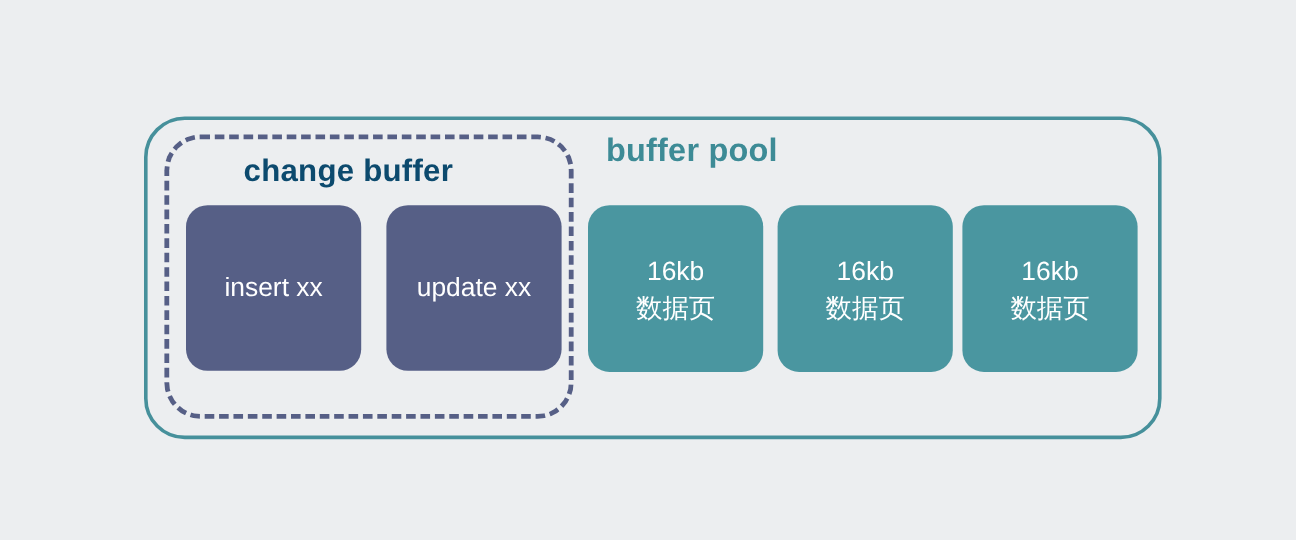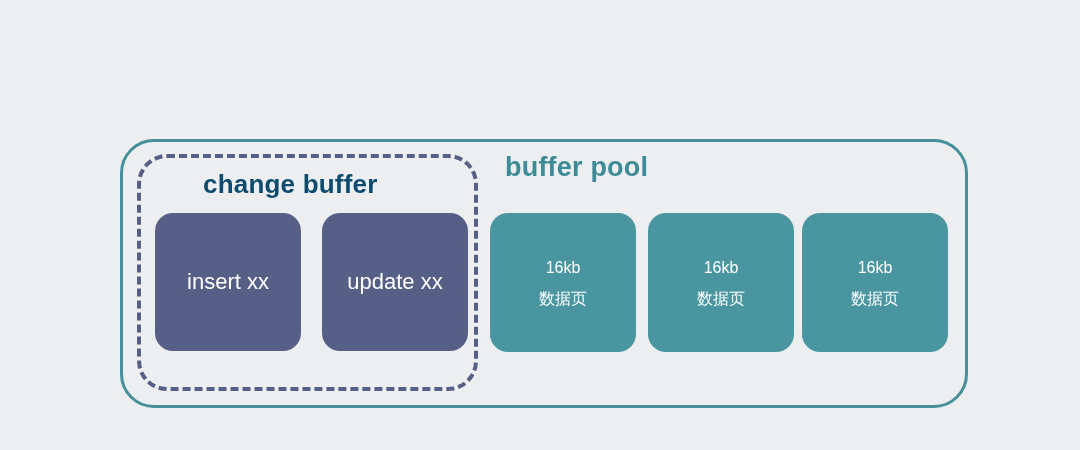--- a/index.html
+++ b/index.html
@@ -11,21 +11,20 @@
     height: 450px;
     background: #eceef0;
     font-family: "Liberation Sans", sans-serif;
     overflow: hidden;
   }
 
   #stage {
     position: relative;
     width: 1080px;
     height: 358px;
-    margin-top: 42px;
   }
 
   
   .buffer-pool-box {
     position: absolute;
     left: 120px;
     top: 97px;
     width: 848px;
     height: 269px;
     box-sizing: border-box;
@@ -91,21 +90,21 @@
     top: 171px;
     font-size: 22px;
     font-weight: normal;
   }
 
   .card.page {
     background: #4a96a0;
     width: 146px;
     height: 139px;
     top: 171px;
-    font-size: 16px;
+    font-size: 22px;
     font-weight: normal;
     line-height: 31px;
   }
 
   .card .line {
     display: block;
     white-space: nowrap;
   }
 
   #card-insert  { left: 155px; }

